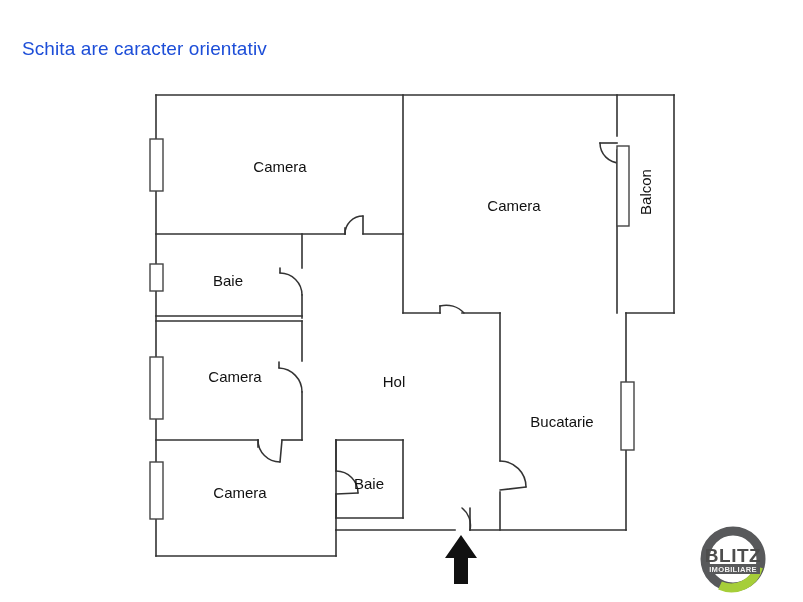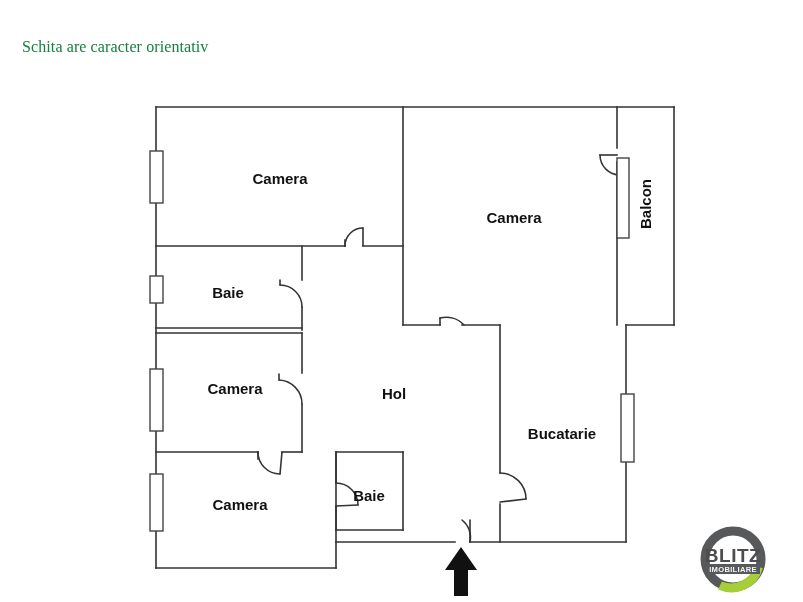--- a/index.html
+++ b/index.html
@@ -12,33 +12,31 @@
     height: 602px;
     position: relative;
     overflow: hidden;
     font-family: "Liberation Sans", sans-serif;
     color: #111111;
   }
   #page-title {
     position: absolute;
     left: 22px;
     top: 38px;
-    font-size: 16px;
-    color: #15803d;
+    font-size: 19px;
+    color: #1d4ed8;
     letter-spacing: 0.1px;
     white-space: nowrap;
-    font-family: Liberation Serif, serif;
   }
   #plan-wrap {
     position: absolute;
     left: 0;
-    top: 12px;
+    top: 0;
     width: 803px;
     height: 454px;
-    font-weight: bold;
   }
   #plan-svg {
     display: block;
     width: 803px;
     height: 602px;
   }
   .room-label {
     font-family: "Liberation Sans", sans-serif;
     font-size: 15px;
     fill: #111111;

